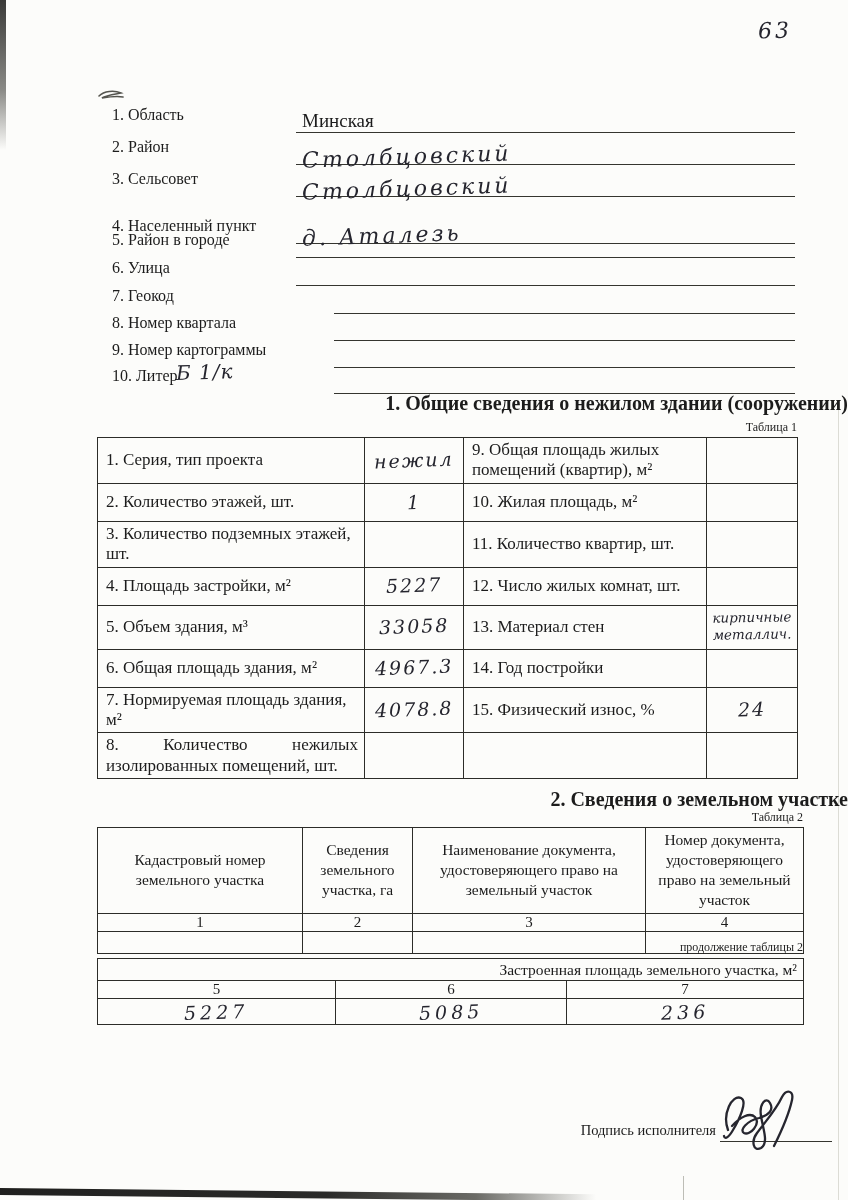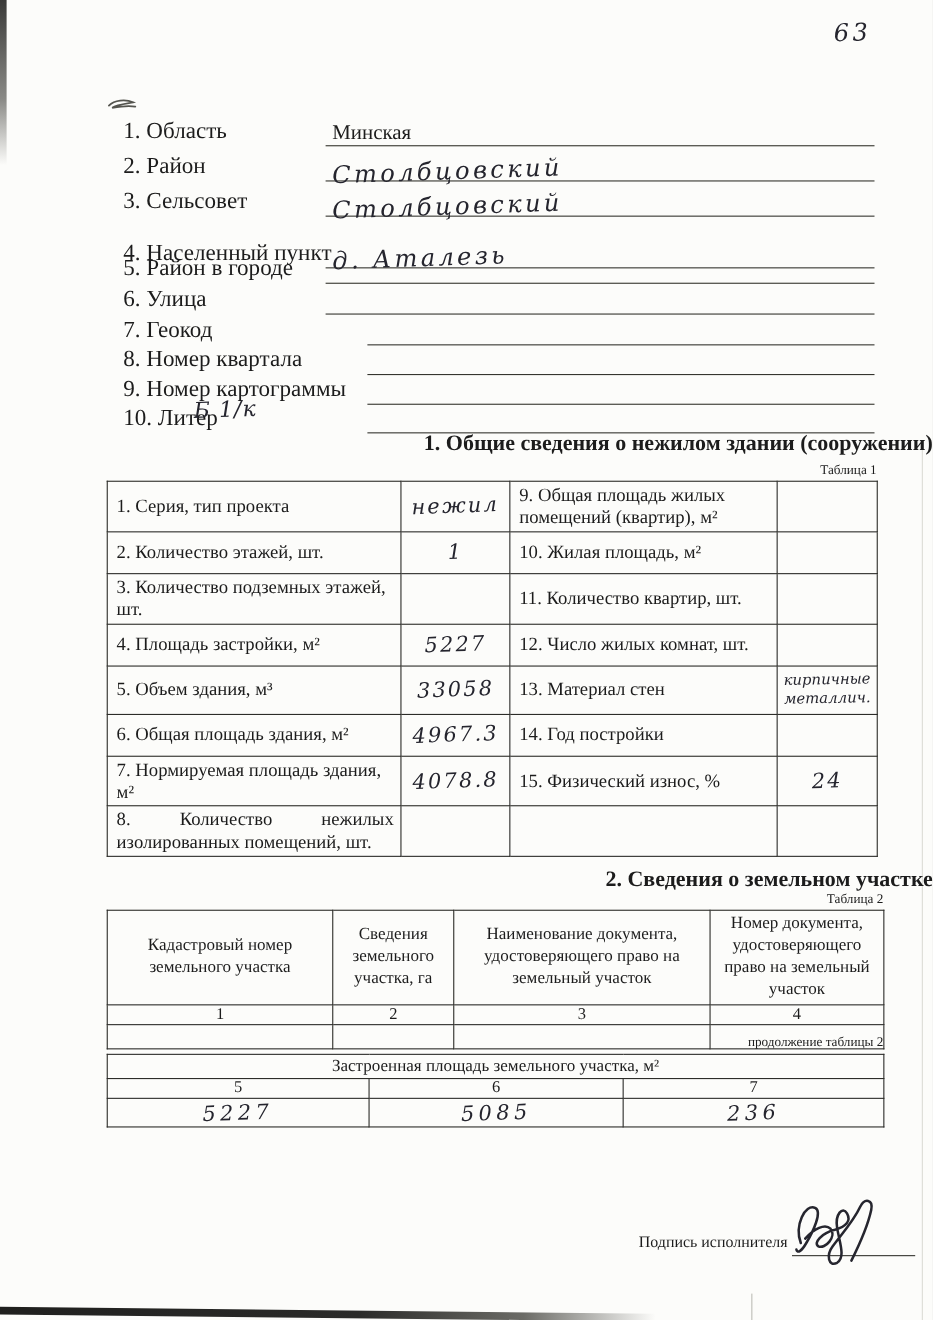--- a/index.html
+++ b/index.html
@@ -17,21 +17,21 @@
     transform:rotate(0.6deg);transform-origin:left center;}
   .scanline-right{position:absolute;left:838px;top:400px;width:1px;height:800px;background:#dcdcd5;}
   .scanline-tick{position:absolute;left:683px;top:1176px;width:1px;height:24px;background:#bdbdb6;}
   .page-num{position:absolute;left:758px;top:18px;font-size:22px;transform:rotate(-6deg);}
   .smudge{position:absolute;left:96px;top:88px;}
   
   .hw{display:inline-block;font-family:"DejaVu Serif", serif;font-style:italic;
       color:#25252e;letter-spacing:3px;transform:rotate(-2deg);}
   
   .frow{position:absolute;left:0;width:848px;height:28px;}
-  .flabel{position:absolute;left:112px;top:0;font-size:21px;white-space:nowrap;}
+  .flabel{position:absolute;left:112px;top:0;font-size:16px;white-space:nowrap;}
   .fline{position:absolute;height:26px;border-bottom:1.6px solid #35352f;}
   .ul-a{left:296px;width:499px;}
   .ul-b{left:334px;width:461px;}
   .fval{position:absolute;left:6px;bottom:0;font-size:19px;white-space:nowrap;}
   .fval.hw{bottom:-5px;font-size:22px;}
   .liter-val{position:absolute;left:176px;top:360px;font-size:20px;letter-spacing:1px;}
   
   .h-sec{position:absolute;left:0;width:848px;text-align:right;font-size:20px;font-weight:bold;margin:0;}
   .tlabel{position:absolute;font-size:12px;text-align:right;}
   
@@ -40,21 +40,21 @@
   .t-main{left:97px;top:437px;width:700px;padding-left:44px;}
   .t-main td{font-size:17px;line-height:1.2;padding:2px 6px 2px 8px;vertical-align:middle;}
   .t-main td.val{text-align:center;padding:0 2px;}
   .t-main .hw{font-size:19px;letter-spacing:2px;}
   .t-main .hw.small{font-size:13.5px;letter-spacing:0;line-height:1.25;transform:rotate(-1deg);}
   .justify{text-align:justify;}
   .t-land{left:97px;top:827px;width:706px;}
   .t-land th{font-size:15.5px;line-height:1.3;padding:2px 6px;vertical-align:middle;text-align:center;}
   .t-land td{font-size:15px;text-align:center;padding:0;}
   .t-cont{left:97px;top:958px;width:706px;}
-  .t-cont th{font-size:15.5px;line-height:1.25;padding:1px 6px;vertical-align:middle;text-align:center;}
+  .t-cont th{font-size:15.5px;line-height:1.25;padding:1px 6px;vertical-align:middle;text-align:right;}
   .t-cont td{font-size:15px;text-align:center;padding:0;}
   .t-cont .hw{font-size:19px;letter-spacing:4px;}
   .bold-ish{font-weight:600;}
   
   .sig-label{position:absolute;left:500px;top:1122px;width:216px;text-align:right;font-size:14.5px;}
   .sig-line{position:absolute;left:720px;top:1120px;width:112px;height:21px;border-bottom:1.6px solid #35352f;}
   .sig-svg{position:absolute;left:712px;top:1084px;}
 </style>
 </head>
 <body>

